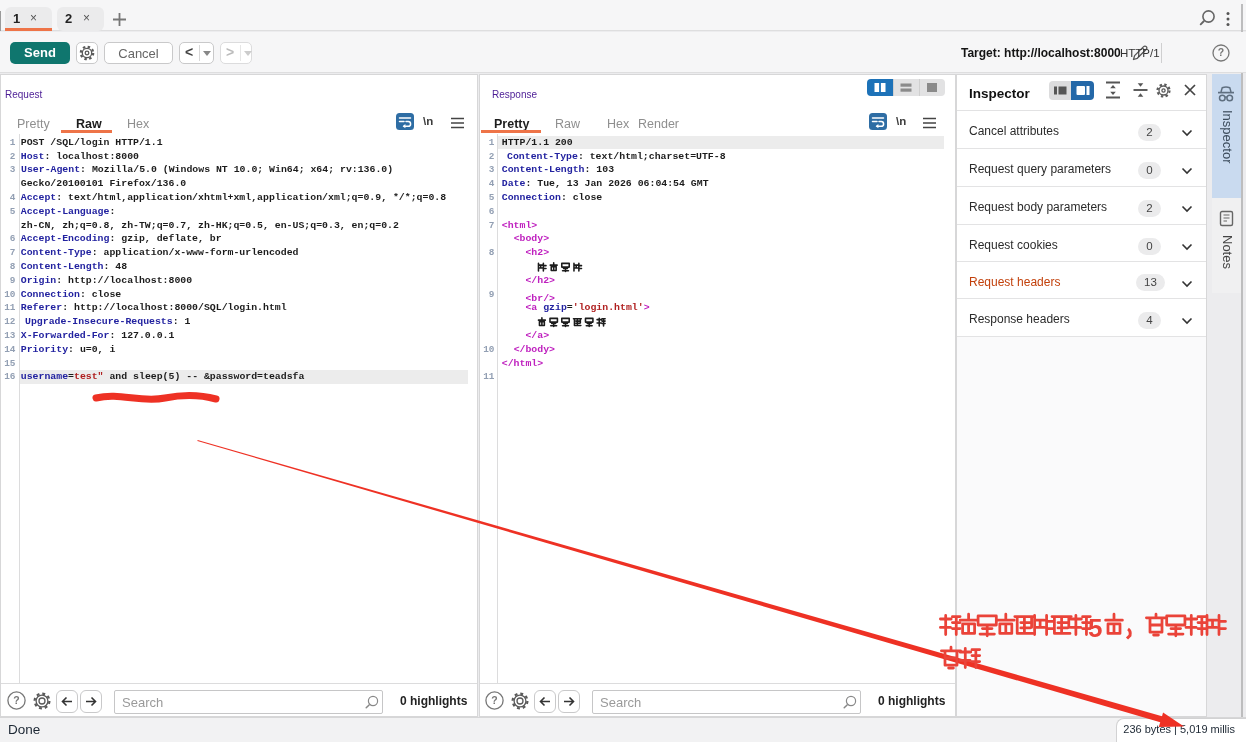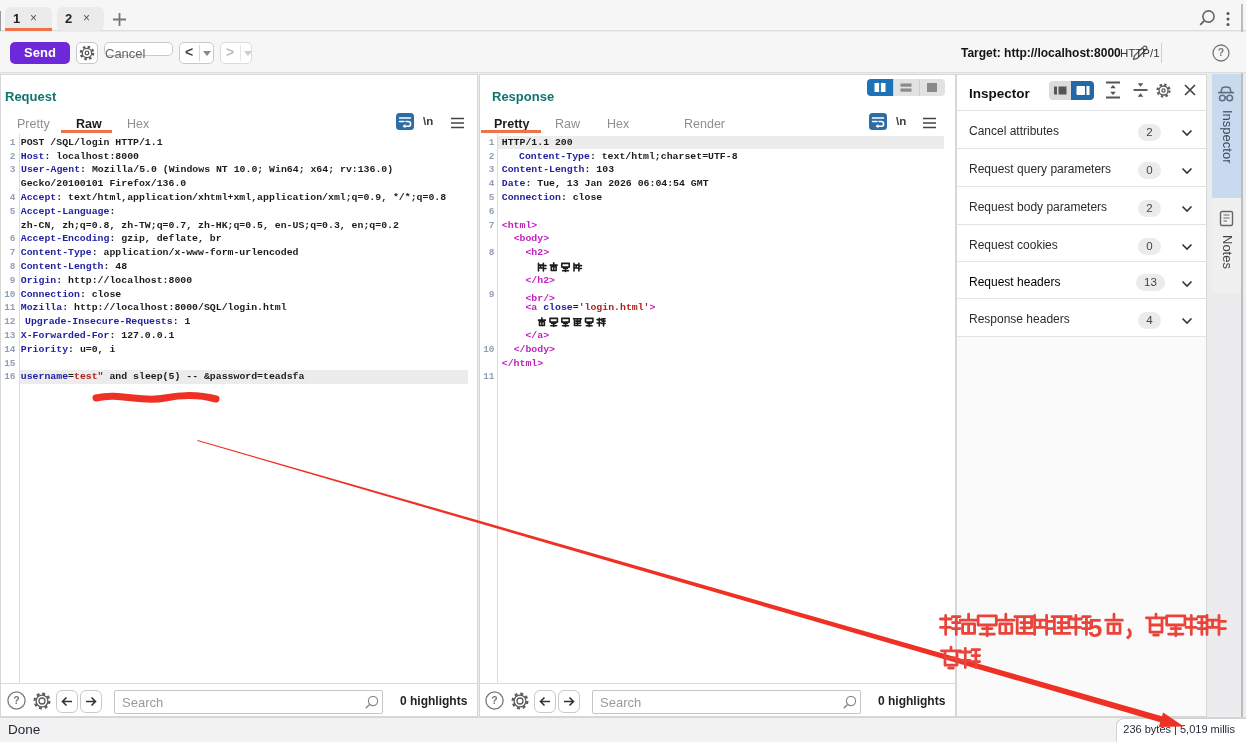--- a/index.html
+++ b/index.html
@@ -5,21 +5,21 @@
  font-family:"Liberation Sans",sans-serif;-webkit-font-smoothing:antialiased}
 .abs{position:absolute}
 .panel{position:absolute;background:#fff;border:1px solid #d7d7d8}
 .cd{position:absolute;font-family:"Liberation Mono",monospace;font-size:9.85px;line-height:13.8px;
  height:13.8px;white-space:pre;color:#1c1c1c;font-weight:bold}
 .cd .h{color:#2222a0;font-weight:bold}
 .cd .r{color:#b02020}
 .cd .m{color:#bf20bf}
 .gn{position:absolute;font-family:"Liberation Mono",monospace;font-size:9.4px;line-height:13.8px;
  height:13.8px;text-align:right;color:#929fb3;font-weight:bold}
-.ptitle{position:absolute;font-size:13px;font-weight:bold;color:#0f766e}
+.ptitle{position:absolute;font-size:10px;font-weight:normal;color:#4c1d95}
 .tab{position:absolute;font-size:12.5px;color:#8f8f8f}
 .tab.on{color:#1d1d1d;font-weight:bold}
 .btn{position:absolute;background:#fff;border:1px solid #c9c9ca;border-radius:5px}
 .ibadge{position:absolute;background:#ebebec;border-radius:9px;font-size:11.5px;color:#444;
  text-align:center;line-height:17px;height:17px}
 </style></head><body>
 <div class="abs" style="left:0;top:0;width:1246px;height:31px;background:#f6f6f7;border-bottom:1px solid #dededf"></div>
 <div class="abs" style="left:0;top:11px;width:1px;height:20px;background:#9a9a9a"></div>
 <div class="abs" style="left:5px;top:7px;width:47px;height:24px;background:#ebebec;border-radius:6px 6px 0 0"></div>
 <div class="abs" style="left:5px;top:28px;width:47px;height:3px;background:#ee7448"></div>
@@ -35,28 +35,28 @@
     <circle cx="12.5" cy="8.5" r="5.6" fill="none" stroke="#666" stroke-width="1.6"></circle>
     <line x1="7.74" y1="13.26" x2="4.7" y2="16.3" stroke="#666" stroke-width="1.9000000000000001" stroke-linecap="round"></line>
   </svg>
 <svg class="abs" style="left:1224px;top:11px" width="8" height="16" viewBox="0 0 8 16">
     <circle cx="4" cy="2.5" r="1.5" fill="#555"></circle>
     <circle cx="4" cy="8" r="1.5" fill="#555"></circle>
     <circle cx="4" cy="13.5" r="1.5" fill="#555"></circle>
   </svg>
 <div class="abs" style="left:1241px;top:4px;width:2px;height:715px;background:#bdbdbe"></div>
 <div class="abs" style="left:0;top:32px;width:1246px;height:41px;background:#f6f6f7;border-bottom:1px solid #dededf"></div>
-<div class="abs" style="left:10px;top:42px;width:60px;height:22px;background:#6d28d9;border-radius:5px;color:#fff;font-weight:bold;font-size:13px;text-align:center;line-height:22px">Send</div>
+<div class="abs" style="left:10px;top:42px;width:60px;height:22px;background:#0f766e;border-radius:5px;color:#fff;font-weight:bold;font-size:13px;text-align:center;line-height:22px">Send</div>
 <div class="btn" style="left:76px;top:42px;width:22px;height:22px"></div>
 <svg class="abs" style="left:76px;top:42px" width="22" height="22" viewBox="0 0 22 22">
     <circle cx="11" cy="11" r="6.2" fill="none" stroke="#5a5a5a" stroke-width="2.2" stroke-dasharray="2.43 2.43"></circle>
     <circle cx="11" cy="11" r="4.7" fill="none" stroke="#5a5a5a" stroke-width="1.3"></circle>
     <circle cx="11" cy="11" r="1.7999999999999998" fill="none" stroke="#5a5a5a" stroke-width="1.3"></circle>
   </svg>
-<div class="btn" style="left:104px;top:42px;width:69px;height:14px;color:#666;font-size:13px;text-align:left;line-height:21px">Cancel</div>
+<div class="btn" style="left:104px;top:42px;width:69px;height:22px;color:#666;font-size:13px;text-align:center;line-height:21px">Cancel</div>
 <div class="btn" style="left:179px;top:42px;width:35px;height:22px"></div>
 <div class="abs" style="left:185px;top:44px;font-size:14px;font-weight:bold;color:#444">&lt;</div>
 <div class="abs" style="left:199px;top:45px;width:1px;height:16px;background:#d8d8d8"></div>
 <svg class="abs" style="left:203px;top:51px" width="8" height="5" viewBox="0 0 8 5">
     <path d="M0 0 H8 L4 5 Z" fill="#888"></path>
   </svg>
 <div class="btn" style="left:220px;top:42px;width:32px;height:22px;border-color:#dcdcdd"></div>
 <div class="abs" style="left:226px;top:44px;font-size:14px;font-weight:bold;color:#bbb">&gt;</div>
 <div class="abs" style="left:240px;top:45px;width:1px;height:16px;background:#e6e6e6"></div>
 <svg class="abs" style="left:244px;top:51px" width="8" height="5" viewBox="0 0 8 5">
@@ -105,55 +105,55 @@
 <div class="cd" style="left:20.8px;top:232.3px"><span class="h">Accept-Encoding</span>: gzip, deflate, br</div>
 <div class="gn" style="left:-6.5px;top:246.1px;width:22px">7</div>
 <div class="cd" style="left:20.8px;top:246.1px"><span class="h">Content-Type</span>: application/x-www-form-urlencoded</div>
 <div class="gn" style="left:-6.5px;top:259.9px;width:22px">8</div>
 <div class="cd" style="left:20.8px;top:259.9px"><span class="h">Content-Length</span>: 48</div>
 <div class="gn" style="left:-6.5px;top:273.7px;width:22px">9</div>
 <div class="cd" style="left:20.8px;top:273.7px"><span class="h">Origin</span>: http://localhost:8000</div>
 <div class="gn" style="left:-6.5px;top:287.5px;width:22px">10</div>
 <div class="cd" style="left:20.8px;top:287.5px"><span class="h">Connection</span>: close</div>
 <div class="gn" style="left:-6.5px;top:301.3px;width:22px">11</div>
-<div class="cd" style="left:20.8px;top:301.3px"><span class="h">Mozilla</span>: http://localhost:8000/SQL/login.html</div>
+<div class="cd" style="left:20.8px;top:301.3px"><span class="h">Referer</span>: http://localhost:8000/SQL/login.html</div>
 <div class="gn" style="left:-6.5px;top:315.1px;width:22px">12</div>
 <div class="cd" style="left:25px;top:315.1px"><span class="h">Upgrade-Insecure-Requests</span>: 1</div>
 <div class="gn" style="left:-6.5px;top:328.9px;width:22px">13</div>
 <div class="cd" style="left:20.8px;top:328.9px"><span class="h">X-Forwarded-For</span>: 127.0.0.1</div>
 <div class="gn" style="left:-6.5px;top:342.7px;width:22px">14</div>
 <div class="cd" style="left:20.8px;top:342.7px"><span class="h">Priority</span>: u=0, i</div>
 <div class="gn" style="left:-6.5px;top:356.5px;width:22px">15</div>
 <div class="cd" style="left:20.8px;top:356.5px"></div>
 <div style="position:absolute;left:20px;top:370.3px;width:448px;height:13.8px;background:#ececec"></div>
 <div class="gn" style="left:-6.5px;top:370.3px;width:22px">16</div>
 <div class="cd" style="left:20.8px;top:370.3px"><span class="h">username</span>=<span class="r">test"</span> and sleep(5) -- &amp;password=teadsfa</div>
 <div class="panel" style="left:479px;top:74px;width:477px;height:643px"></div>
 <div class="ptitle" style="left:492px;top:89px">Response</div>
 <div class="tab on" style="left:494px;top:117px">Pretty</div>
 <div class="tab" style="left:555px;top:117px">Raw</div>
 <div class="tab" style="left:607px;top:117px">Hex</div>
-<div class="tab" style="left:684px;top:117px">Render</div>
+<div class="tab" style="left:638px;top:117px">Render</div>
 <div class="abs" style="left:481px;top:130px;width:60px;height:3px;background:#ee7448"></div>
 <svg class="abs" style="left:869px;top:113px" width="18" height="17" viewBox="0 0 18 17">
 <rect width="18" height="17" rx="3.5" fill="#2e6da4"></rect>
 <path d="M3.5 5 H14.5 M3.5 8.5 H8" stroke="#fff" stroke-width="1.5" stroke-linecap="round" fill="none"></path>
 <path d="M10 8.5 h2.2 a2.4 2.4 0 0 1 0 4.8 H8" stroke="#fff" stroke-width="1.5" fill="none" stroke-linecap="round"></path>
 <path d="M9.4 11 L6.6 13.3 L9.4 15.3 Z" fill="#fff"></path>
   </svg>
 <div class="abs" style="left:896px;top:115px;font-size:11.5px;font-weight:bold;color:#3c3c3c">\n</div>
 <svg class="abs" style="left:923px;top:117px" width="13" height="12" viewBox="0 0 13 12">
     <path d="M0 1.5 H13 M0 6 H13 M0 10.5 H13" stroke="#444" stroke-width="1.7"></path>
   </svg>
 <div class="abs" style="left:497px;top:134px;width:1px;height:549px;background:#dcdcdd"></div>
 <div style="position:absolute;left:498px;top:135.7px;width:446px;height:13.8px;background:#ececec"></div>
 <div class="gn" style="left:472.5px;top:135.7px;width:22px">1</div>
 <div class="cd" style="left:501.8px;top:135.7px">HTTP/1.1 200</div>
 <div class="gn" style="left:472.5px;top:149.5px;width:22px">2</div>
-<div class="cd" style="left:519px;top:149.5px"><span class="h">Content-Type</span>: text/html;charset=UTF-8</div>
+<div class="cd" style="left:507px;top:149.5px"><span class="h">Content-Type</span>: text/html;charset=UTF-8</div>
 <div class="gn" style="left:472.5px;top:163.3px;width:22px">3</div>
 <div class="cd" style="left:501.8px;top:163.3px"><span class="h">Content-Length</span>: 103</div>
 <div class="gn" style="left:472.5px;top:177.1px;width:22px">4</div>
 <div class="cd" style="left:501.8px;top:177.1px"><span class="h">Date</span>: Tue, 13 Jan 2026 06:04:54 GMT</div>
 <div class="gn" style="left:472.5px;top:190.9px;width:22px">5</div>
 <div class="cd" style="left:501.8px;top:190.9px"><span class="h">Connection</span>: close</div>
 <div class="gn" style="left:472.5px;top:204.7px;width:22px">6</div>
 <div class="cd" style="left:501.8px;top:204.7px"></div>
 <div class="gn" style="left:472.5px;top:218.5px;width:22px">7</div>
 <div class="cd" style="left:501.8px;top:218.5px"><span class="m">&lt;html&gt;</span></div>
@@ -170,21 +170,21 @@
       <g transform="translate(23.6,2.2) scale(0.0980)">
         <path d="M12 12 H88M12 12 V50M88 12 V50M12 50 H88M30 65 H70M50 50 V95M20 88 H80" stroke="#1c1c1c" stroke-width="16" fill="none" stroke-linecap="round"></path>
       </g>
       <g transform="translate(35.5,2.2) scale(0.0980)">
         <path d="M15 10 V90M15 30 H55M15 60 H55M65 10 V90M65 35 H92M65 65 H92M38 30 V60" stroke="#1c1c1c" stroke-width="16" fill="none" stroke-linecap="round"></path>
       </g>
     </svg></div>
 <div class="cd" style="left:501.8px;top:273.7px">    <span class="m">&lt;/h2&gt;</span></div>
 <div class="gn" style="left:472.5px;top:287.5px;width:22px">9</div>
 <div class="cd" style="left:501.8px;top:292px">    <span class="m">&lt;br/&gt;</span></div>
-<div class="cd" style="left:501.8px;top:301.3px">    <span class="m">&lt;a </span><span class="h">close</span>=<span class="r">'login.html'</span><span class="m">&gt;</span></div>
+<div class="cd" style="left:501.8px;top:301.3px">    <span class="m">&lt;a </span><span class="h">gzip</span>=<span class="r">'login.html'</span><span class="m">&gt;</span></div>
 <div class="cd" style="left:501.8px;top:315.1px">      <svg width="70.9" height="13.8" style="vertical-align:top">
       <g transform="translate(0.0,2.2) scale(0.0980)">
         <path d="M50 5 V30M15 30 H85M25 45 H75M25 45 V85M75 45 V85M25 85 H75M50 45 V85" stroke="#1c1c1c" stroke-width="16" fill="none" stroke-linecap="round"></path>
       </g>
       <g transform="translate(11.8,2.2) scale(0.0980)">
         <path d="M12 12 H88M12 12 V50M88 12 V50M12 50 H88M30 65 H70M50 50 V95M20 88 H80" stroke="#1c1c1c" stroke-width="16" fill="none" stroke-linecap="round"></path>
       </g>
       <g transform="translate(23.6,2.2) scale(0.0980)">
         <path d="M12 12 H88M12 12 V50M88 12 V50M12 50 H88M30 65 H70M50 50 V95M20 88 H80" stroke="#1c1c1c" stroke-width="16" fill="none" stroke-linecap="round"></path>
       </g>
@@ -267,21 +267,21 @@
 <svg class="abs" style="left:1181px;top:205.0px" width="12" height="8" viewBox="0 0 12 8">
     <path d="M1.5 1.5 L6 6 L10.5 1.5" fill="none" stroke="#333" stroke-width="1.6"></path>
   </svg>
 <div class="abs" style="left:957px;top:225px;width:249px;height:37px;background:#fff;border-bottom:1px solid #e3e3e4"></div>
 <div class="abs" style="left:969px;top:238px;font-size:12px;color:#2b2b2b">Request cookies</div>
 <div class="ibadge" style="left:1138px;top:238px;width:23px">0</div>
 <svg class="abs" style="left:1181px;top:242.5px" width="12" height="8" viewBox="0 0 12 8">
     <path d="M1.5 1.5 L6 6 L10.5 1.5" fill="none" stroke="#333" stroke-width="1.6"></path>
   </svg>
 <div class="abs" style="left:957px;top:262px;width:249px;height:37px;background:#fff;border-bottom:1px solid #e3e3e4"></div>
-<div class="abs" style="left:969px;top:275px;font-size:12px;color:#000000">Request headers</div>
+<div class="abs" style="left:969px;top:275px;font-size:12px;color:#c2410c">Request headers</div>
 <div class="ibadge" style="left:1136px;top:274px;width:29px">13</div>
 <svg class="abs" style="left:1181px;top:279.5px" width="12" height="8" viewBox="0 0 12 8">
     <path d="M1.5 1.5 L6 6 L10.5 1.5" fill="none" stroke="#333" stroke-width="1.6"></path>
   </svg>
 <div class="abs" style="left:957px;top:299px;width:249px;height:38px;background:#fff;border-bottom:1px solid #e3e3e4"></div>
 <div class="abs" style="left:969px;top:312px;font-size:12px;color:#2b2b2b">Response headers</div>
 <div class="ibadge" style="left:1138px;top:312px;width:23px">4</div>
 <svg class="abs" style="left:1181px;top:317.0px" width="12" height="8" viewBox="0 0 12 8">
     <path d="M1.5 1.5 L6 6 L10.5 1.5" fill="none" stroke="#333" stroke-width="1.6"></path>
   </svg>

